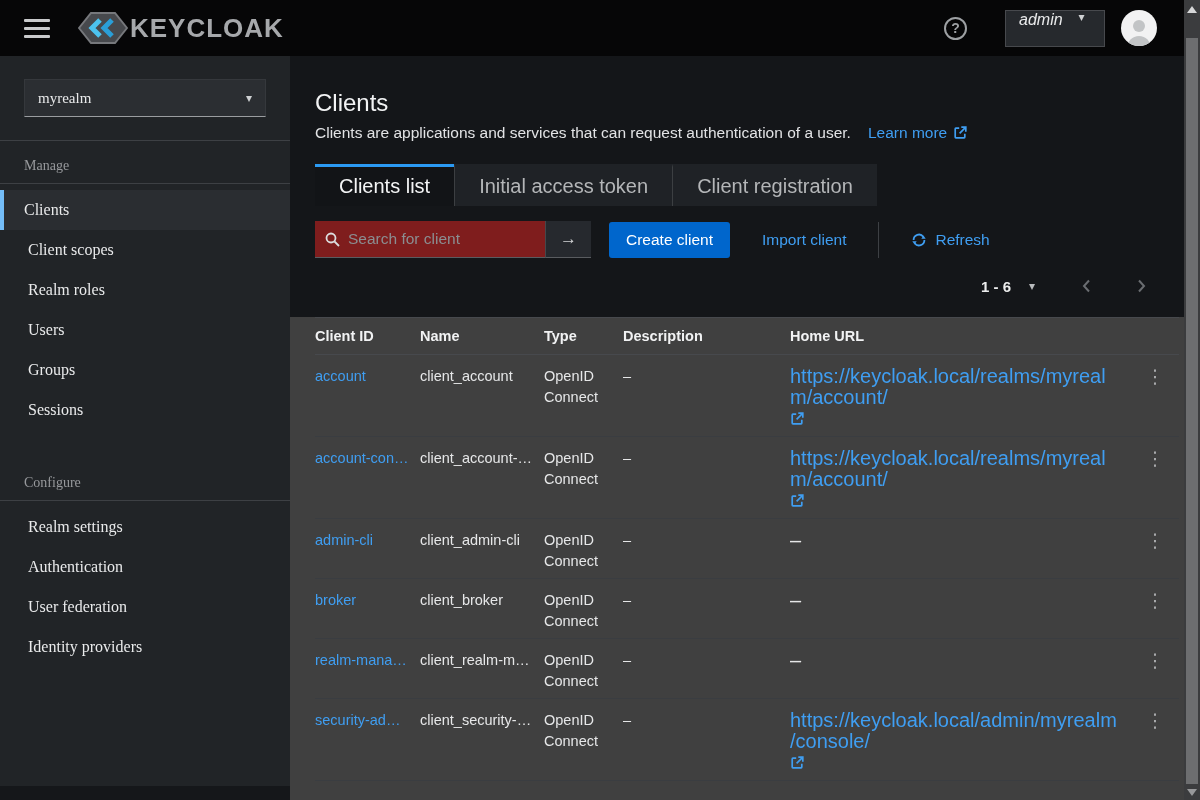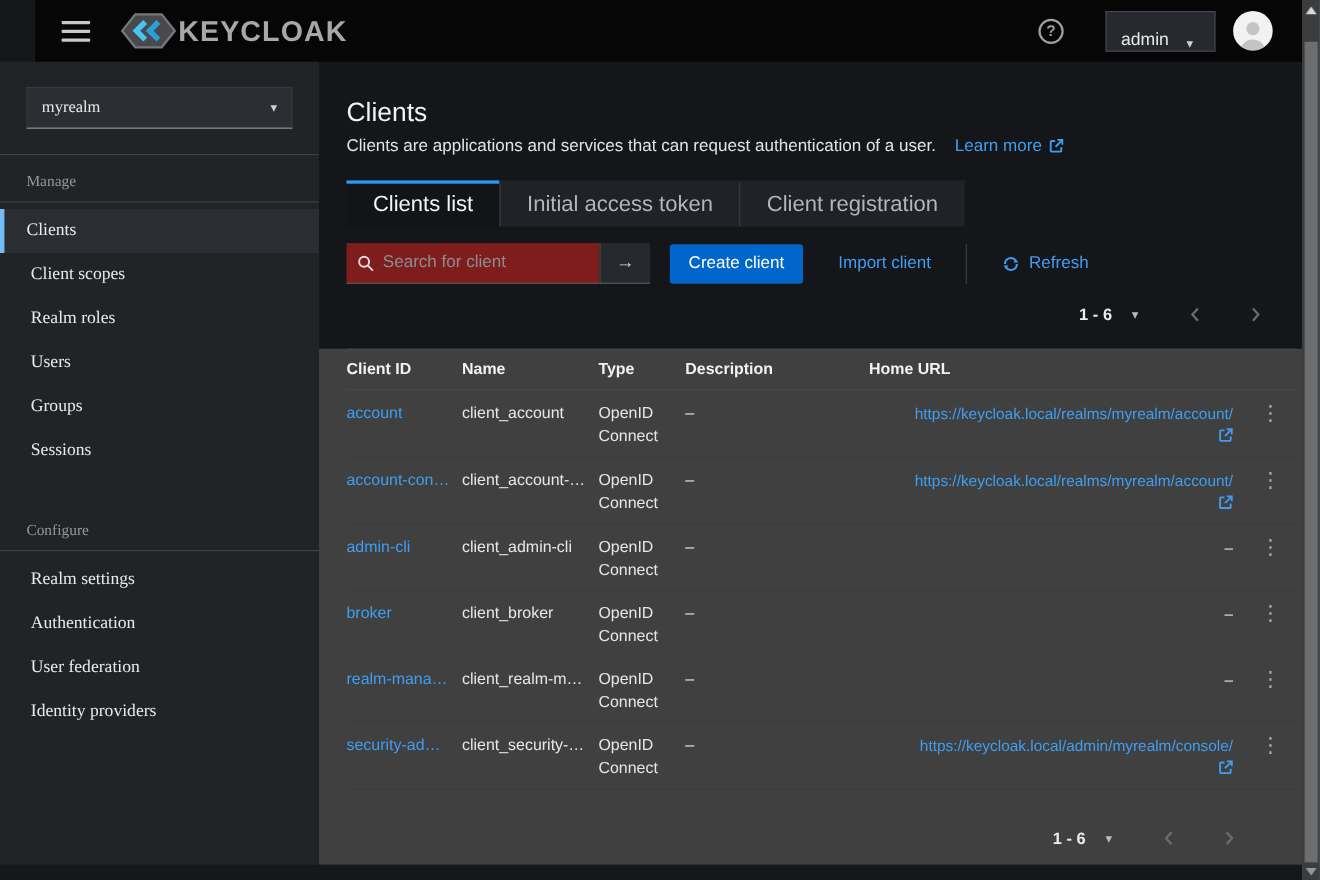--- a/index.html
+++ b/index.html
@@ -1,33 +1,33 @@
 <!DOCTYPE html>
 <html><head>
 <meta charset="utf-8">
 <style>
   * { margin:0; padding:0; box-sizing:border-box; }
   html,body { width:1200px; height:800px; overflow:hidden; background:#15171a;
               font-family:"Liberation Sans","DejaVu Sans",sans-serif; }
 
   
   .masthead { height:56px; background:#060607; display:flex; align-items:center;
-              padding:0 43px 0 24px; position:relative; z-index:10;margin-left:32px; }
+              padding:0 43px 0 24px; position:relative; z-index:10; }
   .hamburger { width:26px; height:19px; display:flex; flex-direction:column;
                justify-content:space-between; cursor:pointer; margin-right:28px; }
   .hamburger span { display:block; height:3px; background:#c9cacc; border-radius:1px; }
   .brand { display:flex; align-items:center; gap:2px; }
   .brand-text { font-size:26px; font-weight:bold; color:#a6a8ab; letter-spacing:1px; }
   .mast-right { margin-left:auto; display:flex; align-items:center; }
   .help-circle { width:23px; height:23px; border:2px solid #9da0a3; border-radius:50%;
                  color:#9da0a3; font-size:14px; font-weight:bold; display:flex;
                  align-items:center; justify-content:center; cursor:pointer; }
   .user-dd { margin-left:38px; background:#26292d; border:1px solid #47494d;
-             height:37px; min-width:100px; display:flex; align-items:flex-end;
-             padding:0 13px; gap:16px; cursor:pointer; }
+             height:37px; min-width:100px; display:flex; align-items:flex-start;
+             padding:0 13px; gap:16px; cursor:pointer;font-style:italic; }
   .user-dd .user-name { color:#e9eaeb; font-size:16px; }
   .caret { color:#cfd1d3; font-size:12px; line-height:1; }
   .avatar { margin-left:16px; width:36px; height:36px; border-radius:50%;
             background:#f2f2f3; overflow:hidden; display:flex; align-items:flex-end;
             justify-content:center; cursor:pointer; }
 
   
   .main-row { display:flex; height:730px; position:relative; }
 
   
@@ -86,21 +86,21 @@
 
   
   .table-section { flex:1; background:#404040; padding:0 8px 0 25px; }
   .tbl { border-top:1px solid #47494d; }
   .tr { display:grid; grid-template-columns:105px 124px 79px 167px 1fr 48px; align-items:start; }
   .thead { border-bottom:1px solid #47494d; }
   .th { padding:10px 8px 10px 0; color:#f1f2f3; font-size:14.5px; font-weight:bold; }
   .tbody .tr { border-bottom:1px solid #3a3d41; min-height:59px; }
   .td { padding:11px 10px 6px 0; font-size:14.5px; color:#e6e7e8; line-height:21px; word-break:break-word; }
   .cell-link { color:#3f9ef2; text-decoration:none; cursor:pointer; }
-  .td-url { font-size:14px;text-align:right; }
+  .td-url { font-size:20px; }
   .ext-line { display:block; margin-top:1px; }
   .td-kebab { padding:8px 0 0 0; text-align:center; }
   .kebab { background:none; border:none; color:#aaacae; font-size:19px; line-height:1;
            cursor:pointer; padding:4px 8px; letter-spacing:0; }
   .pagination.bottom { margin-top:24px; margin-right:56px; }
 
   
   .inner-sb { width:13px; flex:none; background:#2d2f32; position:relative; }
   .inner-sb .thumb { position:absolute; left:2px; right:2px; top:16px; bottom:42px; background:#5e6063; }
   .tri-up { width:0; height:0; border-left:4px solid transparent; border-right:4px solid transparent;

